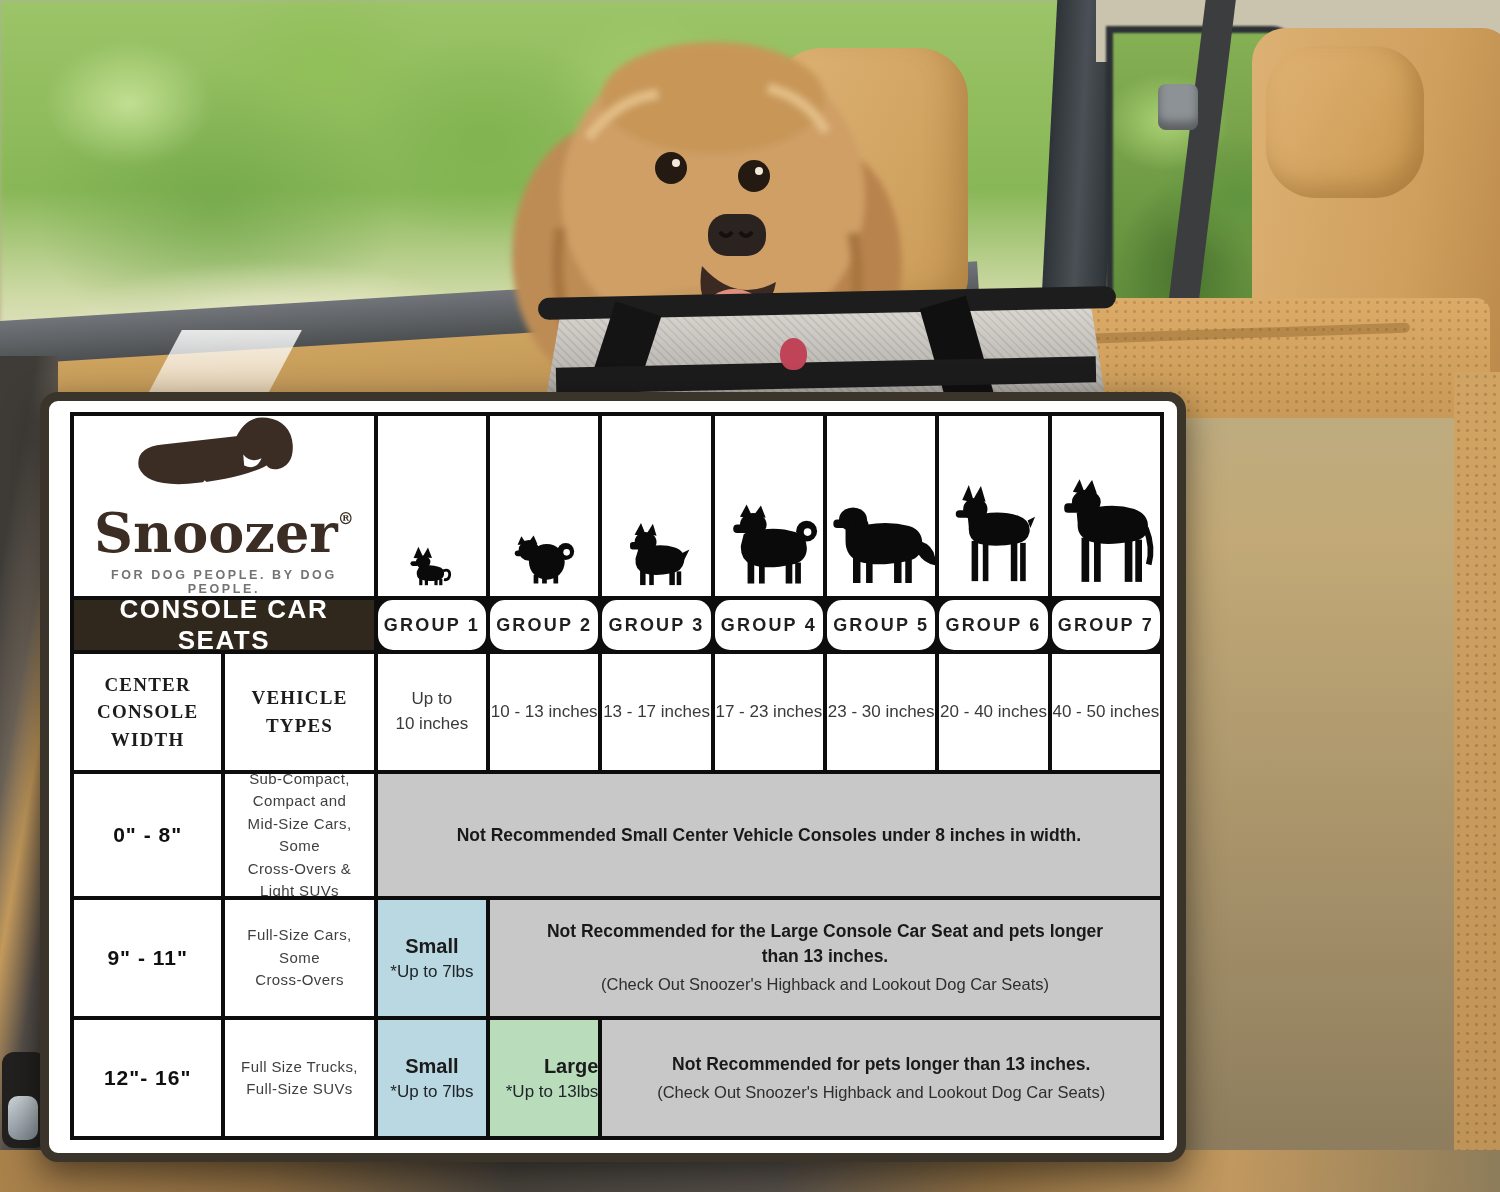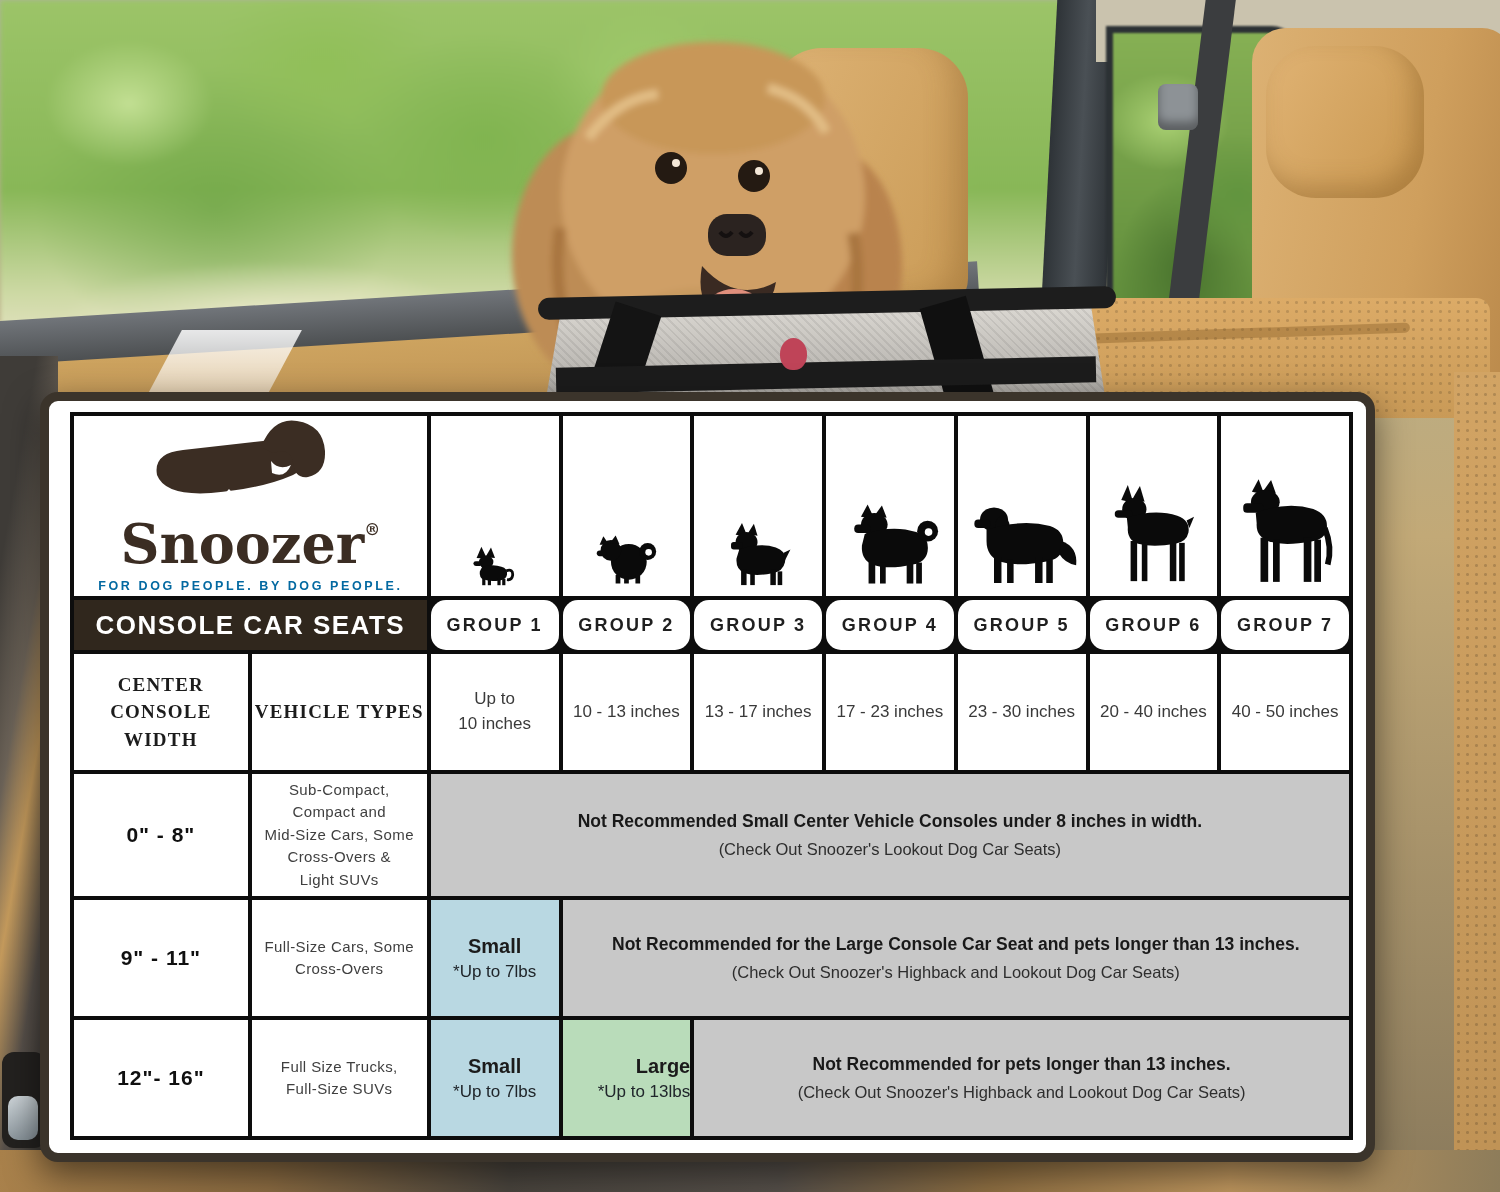--- a/index.html
+++ b/index.html
@@ -71,38 +71,38 @@
     background:linear-gradient(160deg,#cfd6da,#7f8a91);}
   .right-strip{right:0;top:372px;width:46px;height:820px;
     background:
       radial-gradient(rgba(0,0,0,.16) 1.2px, transparent 1.8px),
       linear-gradient(180deg,#d2a464,#bf9255);
     background-size:9px 9px,100% 100%;}
   .bottom-strip{left:0;top:1150px;width:100%;height:42px;
     background:linear-gradient(95deg,#a9814b 0%,#8c6c42 18%,#4a453e 34%,#56504a 52%,#907043 66%,#c1985f 82%,#8d7c5a 100%);}
 
   
-  #card{left:40px;top:392px;width:1335px;height:770px;box-sizing:border-box;
+  #card{left:40px;top:392px;width:1146px;height:770px;box-sizing:border-box;
     background:#ffffff;border:9px solid #3b342b;border-radius:18px;
     box-shadow:0 12px 34px rgba(0,0,0,.5);}
   #grid{display:grid;width:calc(100% - 42px);margin:11px 21px;
     grid-template-columns:1.36fr 1.37fr repeat(7,1fr);
     grid-template-rows:180px 50px 116px 122px 116px 116px;
     gap:4px;border:4px solid #0d0d0d;background:#0d0d0d;}
   .cell{background:#fff;display:flex;align-items:center;justify-content:center;
     flex-direction:column;text-align:center;overflow:hidden;}
   .span2{grid-column:span 2;}
   .span5{grid-column:span 5;}
   .span6{grid-column:span 6;}
   .span7{grid-column:span 7;}
 
   .logo-cell{gap:2px;}
   .wordmark{font-family:"DejaVu Serif",serif;font-weight:700;font-size:54px;color:#3b2d23;line-height:1;}
   .wordmark sup{font-size:16px;vertical-align:28px;}
-  .tagline{font-size:12.5px;letter-spacing:2.6px;color:#0369a1;margin-top:6px;font-weight:600;}
+  .tagline{font-size:12.5px;letter-spacing:2.6px;color:#737373;margin-top:6px;font-weight:600;}
 
   .bar{background:#30271d;color:#fff;font-weight:700;font-size:26px;letter-spacing:1.5px;}
   .ghead{font-weight:700;font-size:18px;letter-spacing:2.2px;color:#1f1f1f;border-radius:15px;}
   .serifh{font-family:"Liberation Serif",serif;font-weight:700;font-size:19px;letter-spacing:1.2px;color:#1c1c1c;line-height:1.45;}
   .serifh .inner{max-width:170px;}
   .sizecell{font-size:17px;color:#3a3a3a;white-space:pre-line;line-height:1.45;}
   .wcell{font-weight:700;font-size:21px;letter-spacing:1px;color:#101010;}
   .vcell{font-size:15px;color:#3f3f3f;white-space:pre-line;line-height:1.5;letter-spacing:.4px;}
   .note{background:#c8c8c8;padding:0 36px;}
   .note .b{font-weight:700;font-size:17.5px;color:#191919;line-height:1.4;}
@@ -314,21 +314,20 @@
       <div class="cell sizecell">40 - 50 inches</div>
 
       <div class="cell wcell">0" - 8"</div>
       <div class="cell vcell">Sub-Compact,
 Compact and
 Mid-Size Cars, Some
 Cross-Overs &amp;
 Light SUVs</div>
       <div class="cell note span7">
         <div class="b">Not Recommended Small Center Vehicle Consoles under 8 inches in width.</div>
-        <div class="s">(Check Out Snoozer's Lookout Dog Car Seats)</div>
       </div>
 
       <div class="cell wcell">9" - 11"</div>
       <div class="cell vcell">Full-Size Cars, Some
 Cross-Overs</div>
       <div class="cell sizecolor blue">
         <div class="b">Small</div>
         <div class="s">*Up to 7lbs</div>
       </div>
       <div class="cell note span6">

